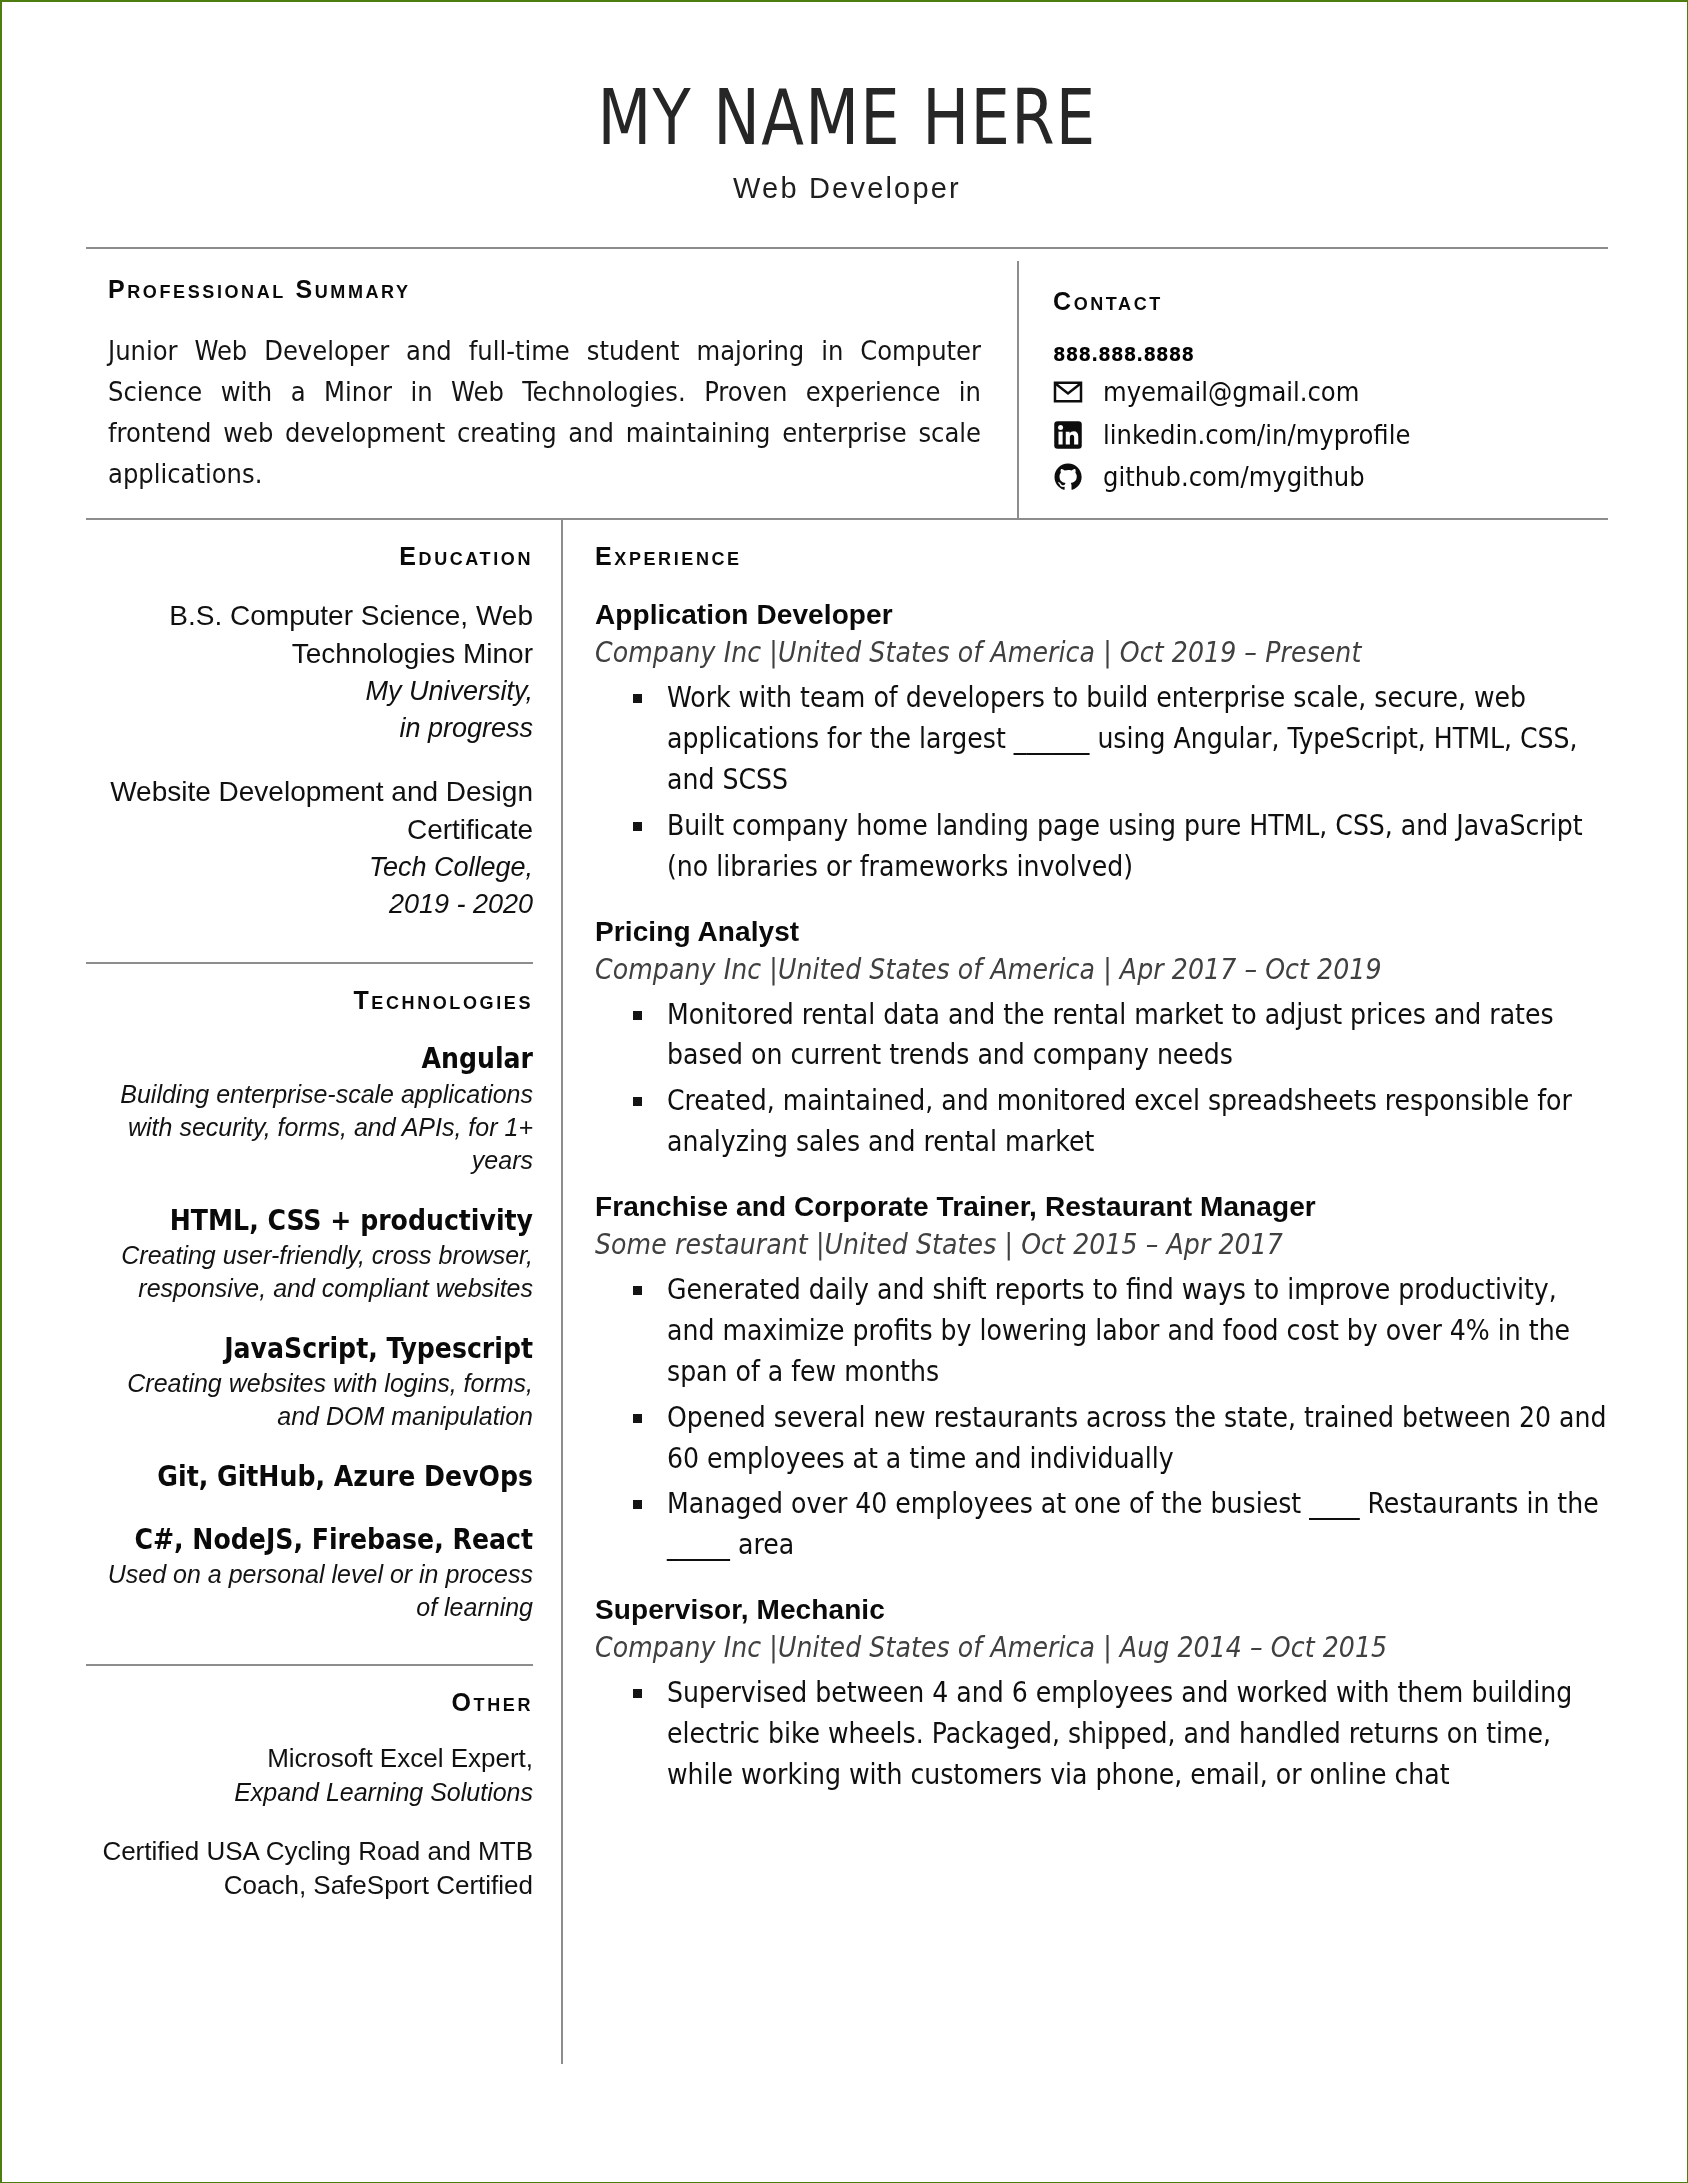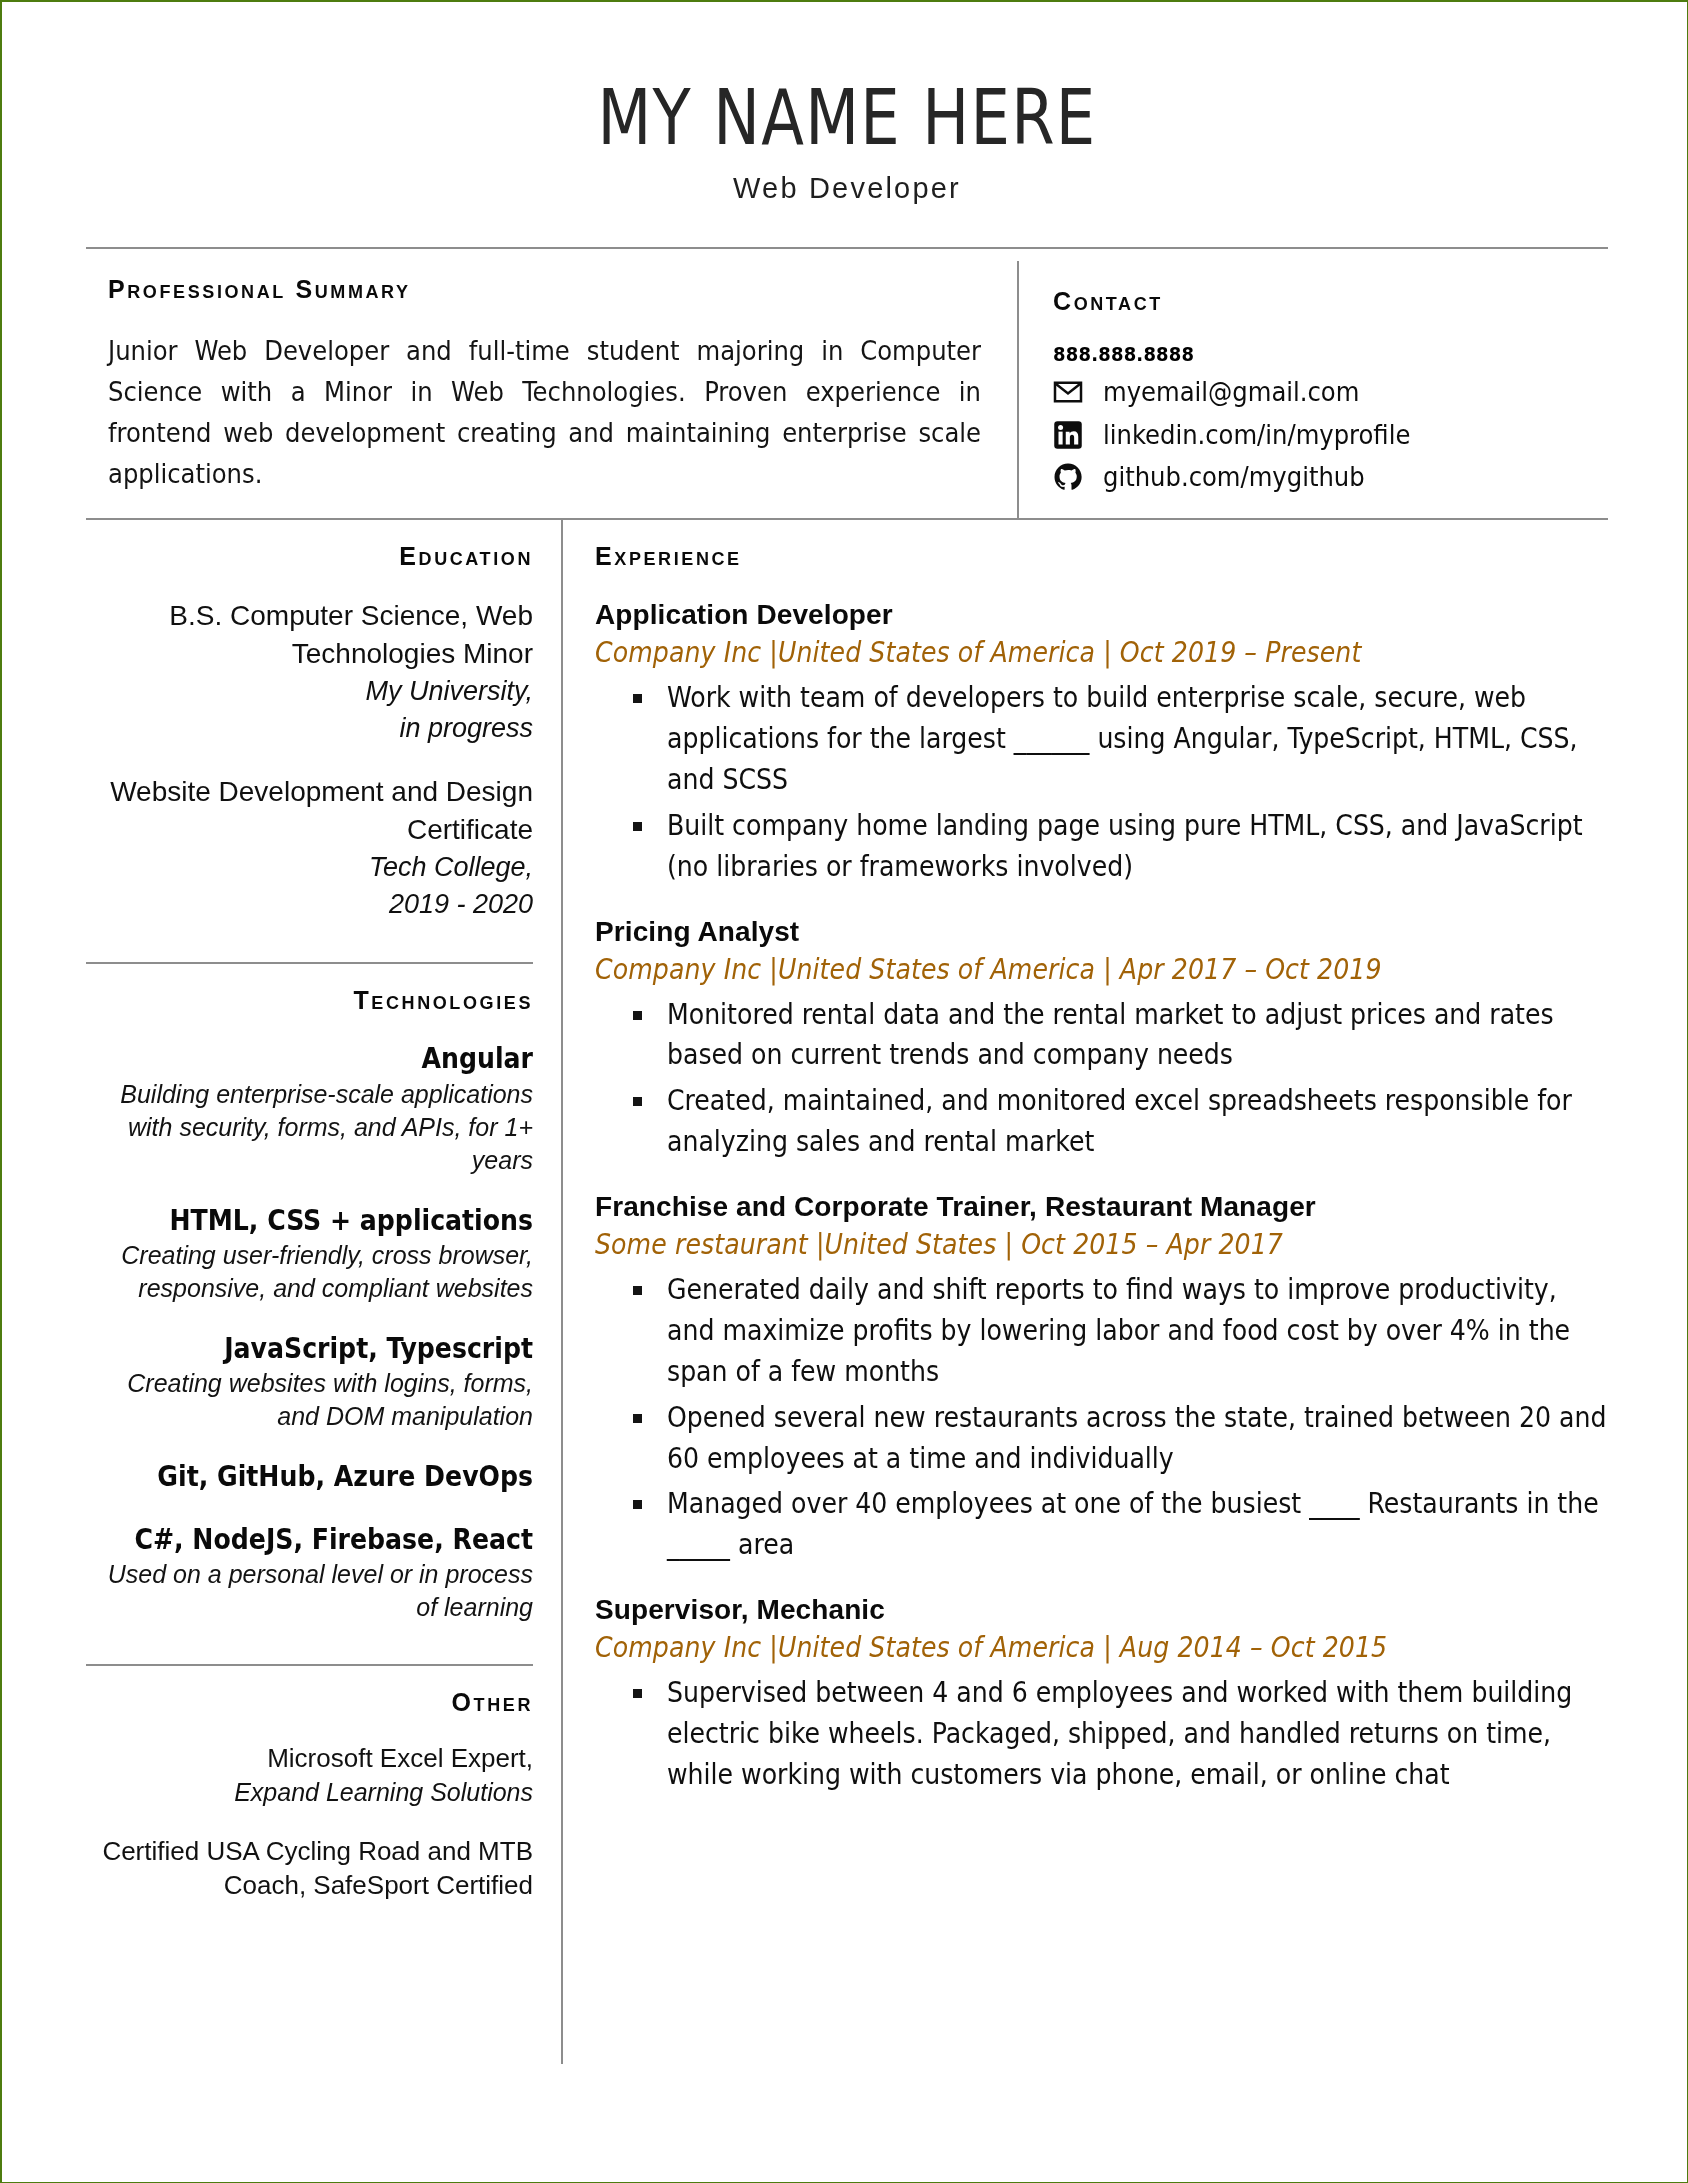--- a/index.html
+++ b/index.html
@@ -200,21 +200,21 @@
     font-family: Liberation Sans, sans-serif;
     font-size: 28px;
     font-weight: 700;
     color: #0a0a0a;
     letter-spacing: 0.1px;
   }
   .job-meta {
     font-family: "Liberation Sans Narrow", "DejaVu Sans Condensed", "Liberation Sans", sans-serif;
     font-size: 28px;
     font-style: italic;
-    color: #a16207;
+    color: #404040;
     margin-top: 5px;
     letter-spacing: 0.1px;
   }
   .bullets {
     margin-top: 9px;
     list-style: none;
   }
   .bullets li {
     position: relative;
     padding-left: 72px;
@@ -316,21 +316,21 @@
 
         <div style="margin-top:22px;">
           <div class="sec-head right">Technologies</div>
 
           <div class="tech-block">
             <div class="tech-name">Angular</div>
             <div class="tech-desc">Building enterprise-scale applications with security, forms, and APIs, for 1+ years</div>
           </div>
 
           <div class="tech-block">
-            <div class="tech-name">HTML, CSS + applications</div>
+            <div class="tech-name">HTML, CSS + productivity</div>
             <div class="tech-desc">Creating user-friendly, cross browser, responsive, and compliant websites</div>
           </div>
 
           <div class="tech-block">
             <div class="tech-name">JavaScript, Typescript</div>
             <div class="tech-desc">Creating websites with logins, forms, and DOM manipulation</div>
           </div>
 
           <div class="tech-block">
             <div class="tech-name">Git, GitHub, Azure DevOps</div>

